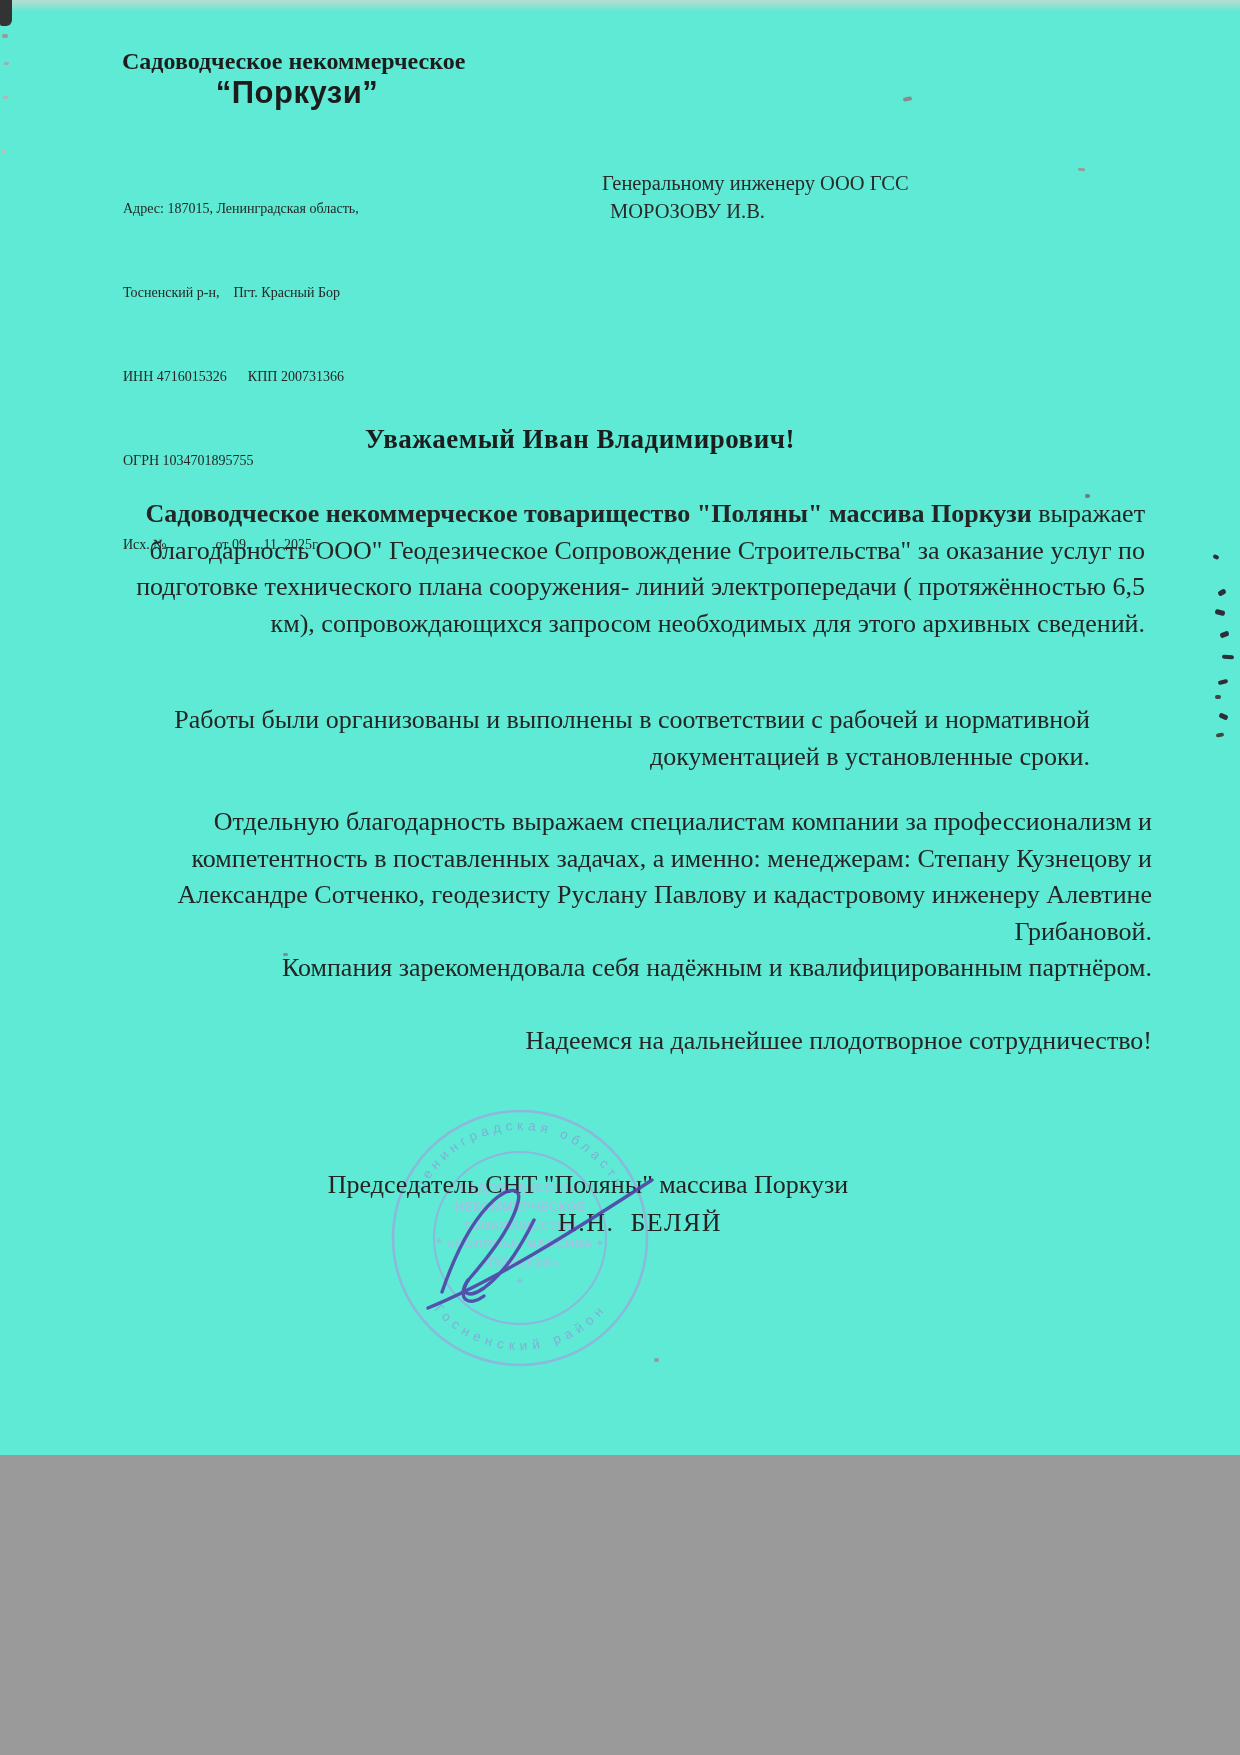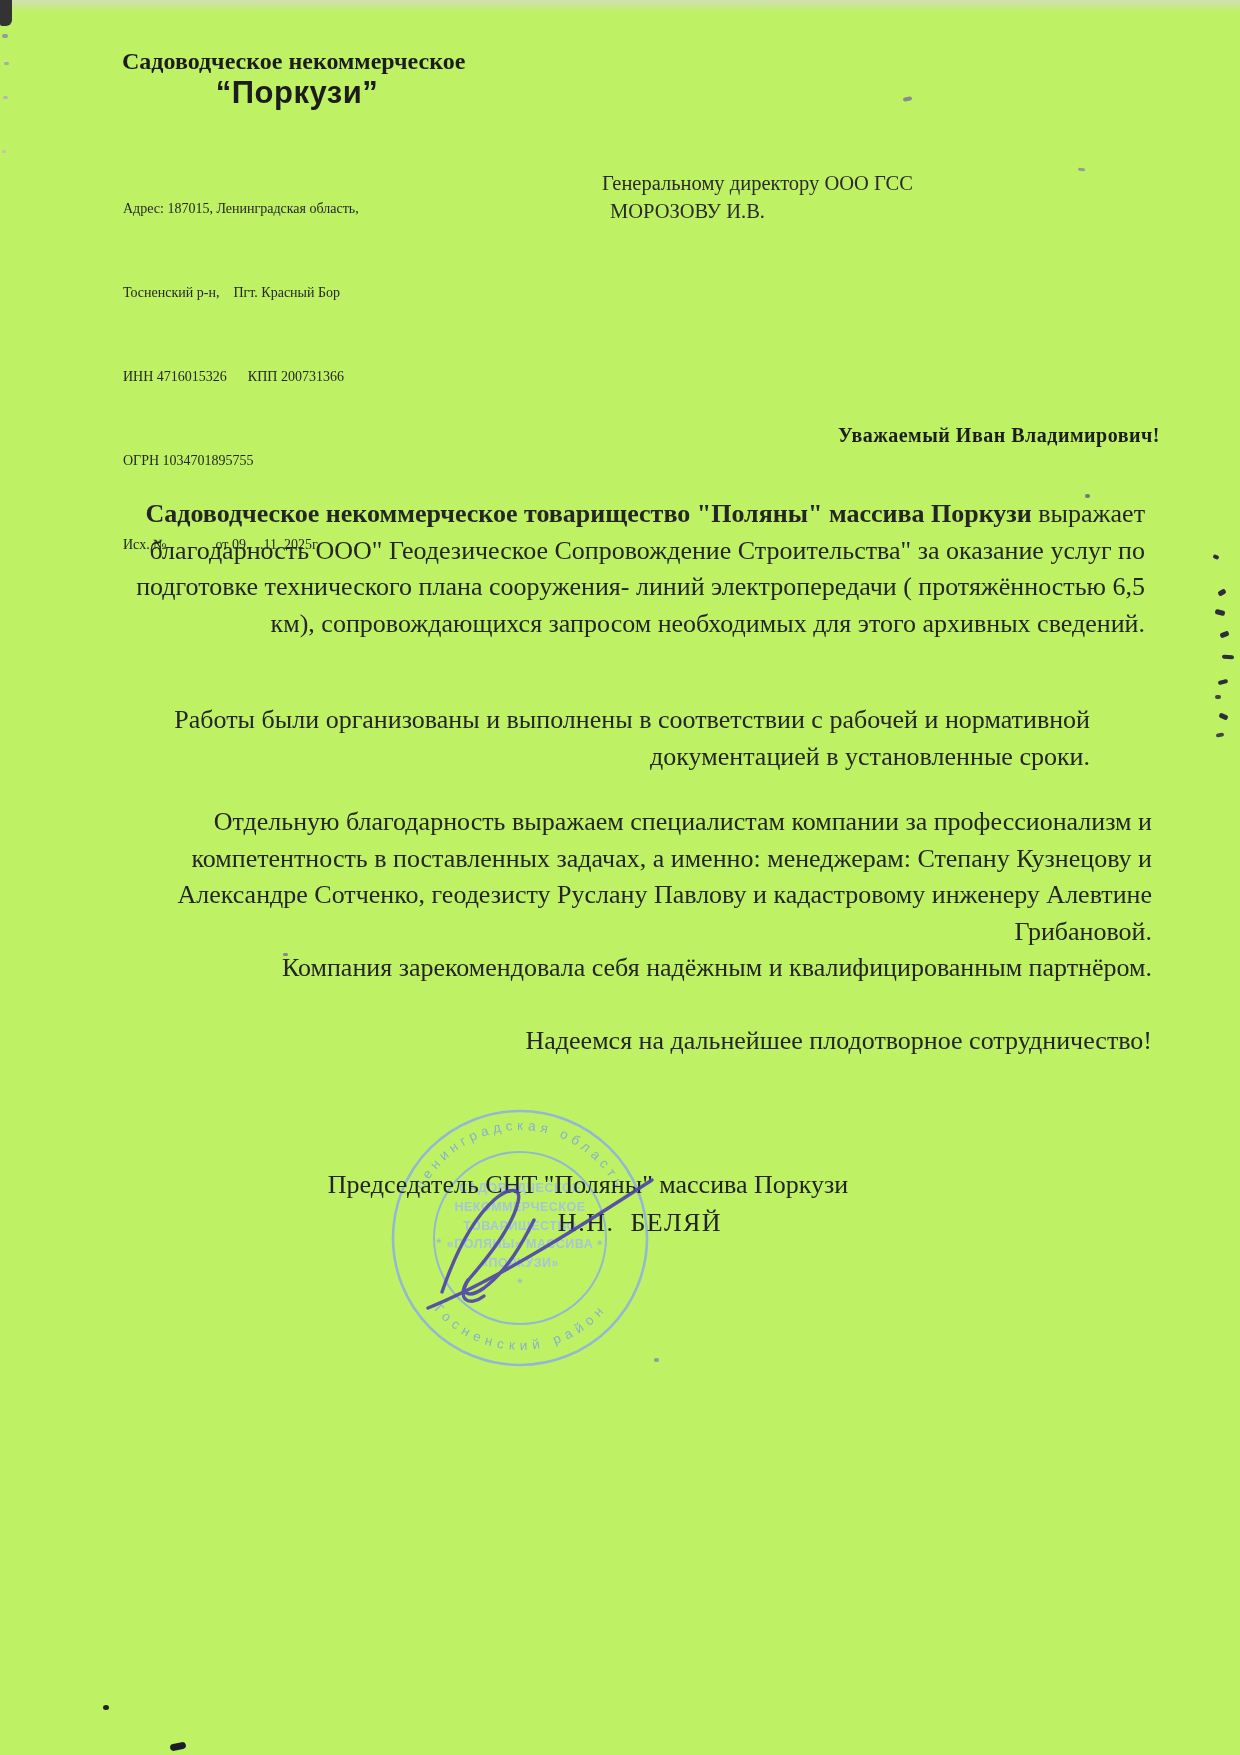--- a/index.html
+++ b/index.html
@@ -1,34 +1,34 @@
 <!DOCTYPE html>
 <html><head>
 <meta charset="utf-8">
 <style>
   html,body{margin:0;padding:0;background:#9a9a9a;}
   .page{
-    position:relative;width:1240px;height:1755px;margin:0 auto;
-    background:#bef264;overflow:hidden;
+    position:relative;width:1240px;height:1455px;margin:0 auto;
+    background:#5eead4;overflow:hidden;
     font-family:"Liberation Serif","DejaVu Serif",serif;color:#242424;
   }
   .top-edge{position:absolute;left:0;top:0;width:100%;height:12px;
     background:linear-gradient(to bottom,#d8d7d2,rgba(251,251,248,0));opacity:.75;}
   
   .org-name{position:absolute;left:122px;top:46px;width:430px;
     font-weight:bold;font-size:24px;line-height:31px;color:#1c1c1c;}
   .org-name .l3{font-family:"Liberation Sans","DejaVu Sans",sans-serif;
     font-size:31px;width:350px;text-align:center;letter-spacing:.5px;}
   .addr{position:absolute;left:123px;top:139px;font-size:14px;line-height:28px;
     color:#262626;white-space:pre-wrap;}
   .addressee{position:absolute;left:602px;top:169px;font-size:20.5px;line-height:28px;color:#2a2a2a;}
   .addressee .l2{padding-left:8px;}
   
-  .salutation{position:absolute;left:0;top:424px;width:1160px;text-align:right;
-    font-weight:bold;font-size:20px;letter-spacing:.5px;color:#1d1d1d;}
+  .salutation{position:absolute;left:0;top:424px;width:1160px;text-align:center;
+    font-weight:bold;font-size:27px;letter-spacing:.5px;color:#1d1d1d;}
   .para{position:absolute;text-align:right;font-size:26px;line-height:36.5px;color:#252525;}
   .p1{left:95px;top:496px;width:1050px;}
   .p1 .bold{font-weight:bold;}
   .p2{left:150px;top:702px;width:940px;}
   .p3{left:88px;top:804px;width:1064px;}
   .p4{left:88px;top:1023px;width:1064px;}
   
   .sig-title{position:absolute;left:0;top:1170px;width:1176px;text-align:center;
     font-size:26px;color:#232323;z-index:2;}
   .sig-name{position:absolute;left:0;top:1208px;width:1280px;text-align:center;
@@ -62,21 +62,21 @@
 
   <div class="addr">
     <div>Адрес: 187015, Ленинградская область,</div>
     <div>Тосненский р-н,    Пгт. Красный Бор</div>
     <div>ИНН 4716015326      КПП 200731366</div>
     <div>ОГРН 1034701895755</div>
     <div>Исх. №              от 09.   .11. 2025г.</div>
   </div>
 
   <div class="addressee">
-    <div>Генеральному директору ООО ГСС</div>
+    <div>Генеральному инженеру ООО ГСС</div>
     <div class="l2">МОРОЗОВУ И.В.</div>
   </div>
 
   <div class="salutation">Уважаемый Иван Владимирович!</div>
 
   <div class="para p1"><span class="bold">Садоводческое некоммерческое товарищество "Поляны" массива Поркузи</span><span> выражает благодарность ООО" Геодезическое Сопровождение Строительства" за оказание услуг по подготовке технического плана сооружения- линий электропередачи ( протяжённостью 6,5 км), сопровождающихся запросом необходимых для этого архивных сведений.</span></div>
 
   <div class="para p2">Работы были организованы и выполнены в соответствии с рабочей и нормативной документацией в установленные сроки.</div>
 
   <div class="para p3">

